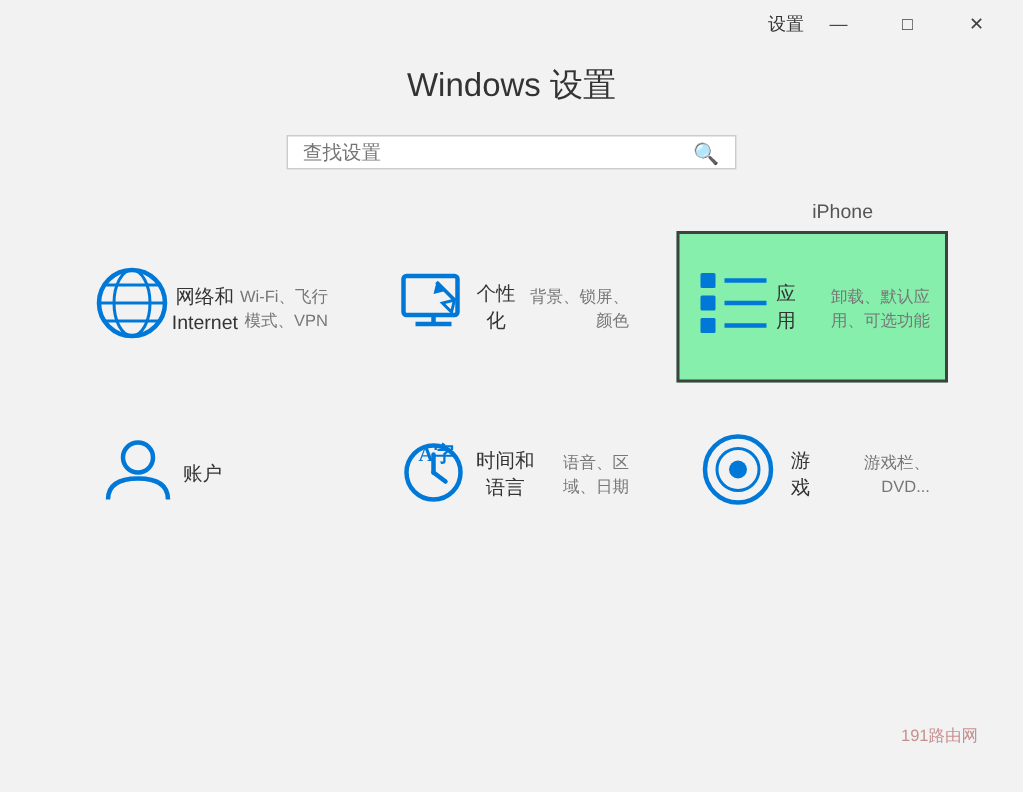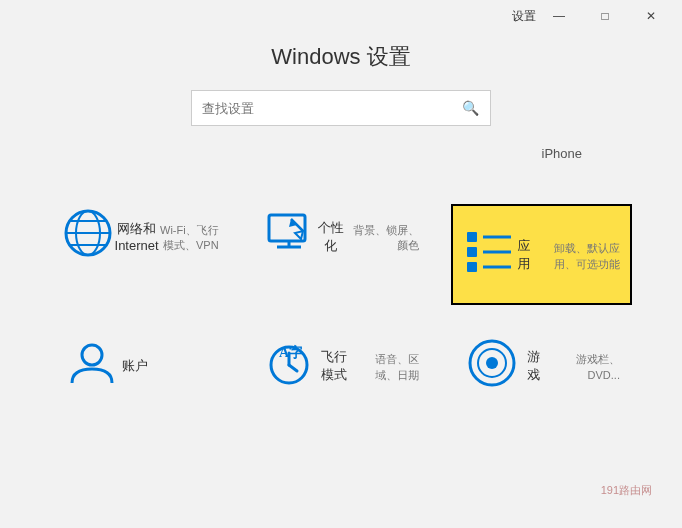--- a/index.html
+++ b/index.html
@@ -61,21 +61,21 @@
       display: flex;
       justify-content: center;
       margin-bottom: 20px;
     }
     .search-box {
       display: flex;
       align-items: center;
       border: 1px solid #ccc;
       background: white;
       width: 300px;
-      height: 36px;
+      height: 23px;
       padding: 0 10px;
     }
     .search-box input {
       border: none;
       outline: none;
       flex: 1;
       font-size: 13px;
       color: #999;
       font-family: "Microsoft YaHei", sans-serif;
       background: transparent;
@@ -107,23 +107,22 @@
       display: flex;
       align-items: center;
       padding: 18px 10px 14px;
       cursor: pointer;
       border: 2px solid transparent;
       background: transparent;
     }
 
     
     .setting-item.highlighted {
-      border: 2px solid #000000;
-      background: #fde047;
-      margin-top: 37px;
+      border: 2px solid #404040;
+      background: #86efac;
     }
 
     .icon-area {
       width: 60px;
       height: 55px;
       display: flex;
       align-items: center;
       justify-content: center;
       margin-bottom: 10px;
     }
@@ -244,21 +243,21 @@
     <div class="setting-item">
       <div class="icon-area">
         <svg width="52" height="52" viewBox="0 0 52 52">
           <circle cx="26" cy="28" r="18" fill="none" stroke="#0078d7" stroke-width="3"></circle>
           <line x1="26" y1="16" x2="26" y2="28" stroke="#0078d7" stroke-width="3" stroke-linecap="round"></line>
           <line x1="26" y1="28" x2="34" y2="34" stroke="#0078d7" stroke-width="3" stroke-linecap="round"></line>
 
           <text x="16" y="20" font-size="14" fill="#0078d7" font-family="Microsoft YaHei" font-weight="bold">A字</text>
         </svg>
       </div>
-      <div class="item-label">飞行模式</div>
+      <div class="item-label">时间和语言</div>
       <div class="item-sublabel">语音、区域、日期</div>
     </div>
 
     <div class="setting-item">
       <div class="icon-area">
         <svg width="52" height="52" viewBox="0 0 52 52">
           <circle cx="26" cy="26" r="22" fill="none" stroke="#0078d7" stroke-width="3"></circle>
           <circle cx="26" cy="26" r="14" fill="none" stroke="#0078d7" stroke-width="2"></circle>
           <circle cx="26" cy="26" r="6" fill="#0078d7"></circle>
         </svg>

